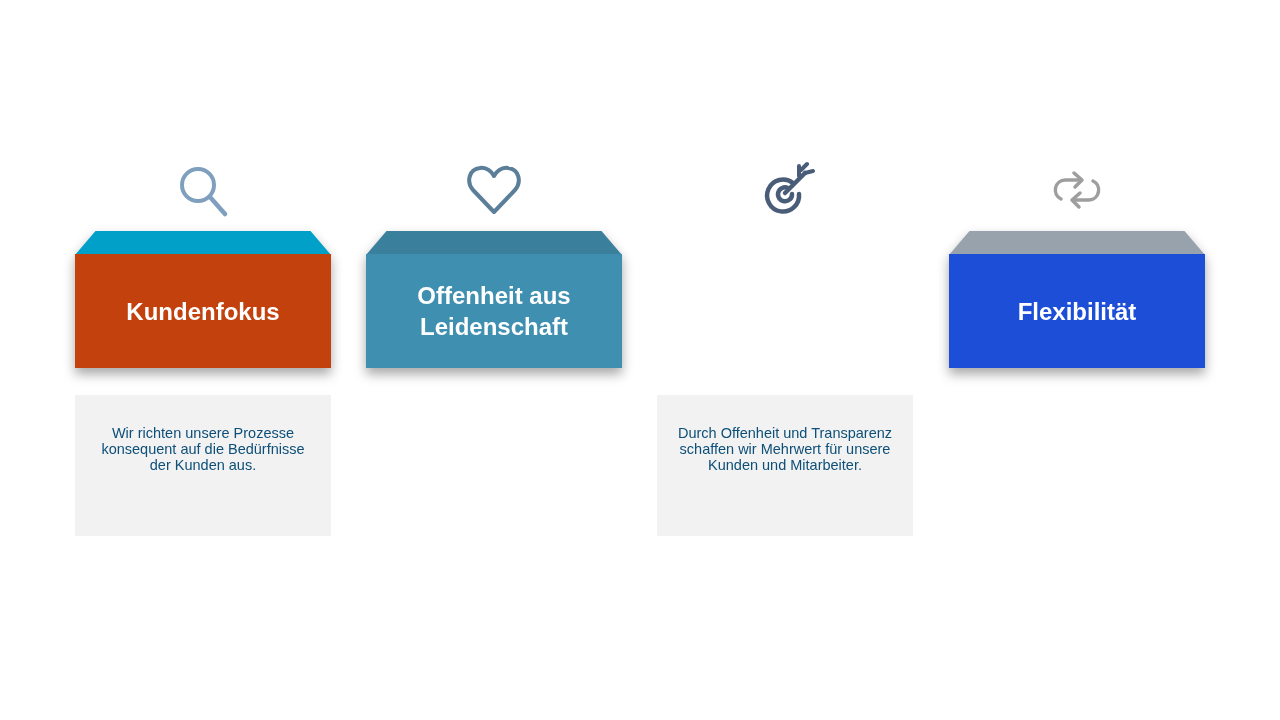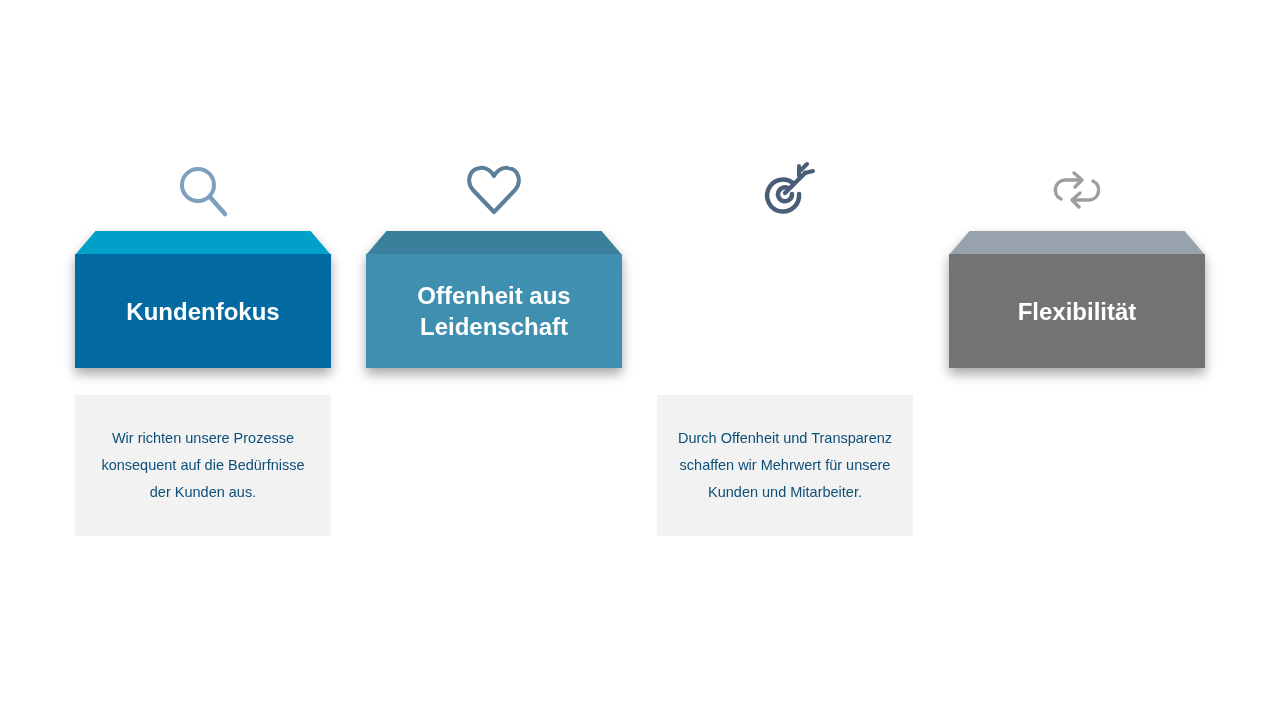--- a/index.html
+++ b/index.html
@@ -3,37 +3,37 @@
 <meta charset="utf-8">
 <style>
   html, body { margin: 0; padding: 0; }
   body { width: 1280px; height: 720px; background: #ffffff; position: relative; overflow: hidden; font-family: "Liberation Sans", sans-serif; }
   .col { position: absolute; top: 0; width: 256px; height: 720px; }
   .icon { position: absolute; left: 50%; top: 160px; width: 60px; height: 60px; transform: translateX(-50%); }
   .icon svg { width: 60px; height: 60px; display: block; }
   .block { position: absolute; left: 0; top: 231px; width: 256px; height: 137px; filter: drop-shadow(0 6px 6px rgba(0,0,0,0.35)); }
   .bevel { position: absolute; left: 0; top: 0; width: 256px; height: 24px; clip-path: polygon(8% 0, 92% 0, 100% 100%, 0 100%); }
   .front { position: absolute; left: 0; top: 23px; width: 256px; height: 114px; display: flex; align-items: center; justify-content: center; text-align: center; color: #ffffff; font-weight: bold; font-size: 24px; line-height: 31px; }
-  .desc { position: absolute; left: 0; top: 395px; width: 256px; height: 141px; background: #f2f2f2; box-sizing: border-box; padding: 30px 14px 0; text-align: center; color: #0d4f78; font-size: 14.5px; line-height: 27px; }
+  .desc { position: absolute; left: 0; top: 395px; width: 256px; height: 141px; background: #f2f2f2; box-sizing: border-box; padding: 30px 14px 0; text-align: center; color: #0d4f78; font-size: 14.5px; line-height: 16px; }
 </style>
 </head>
 <body>
 
 <div>
 
   <div class="col" style="left:75px">
     <div class="icon">
       <svg viewBox="0 0 60 60">
           <circle cx="25" cy="25" r="16" fill="none" stroke="#7f9fbf" stroke-width="4"></circle>
           <line x1="37" y1="37" x2="52" y2="54" stroke="#7f9fbf" stroke-width="4.5" stroke-linecap="round"></line>
         </svg>
     </div>
     <div class="block">
       <div class="bevel" style="background:#00a0c8"></div>
-      <div class="front" style="background:#0369a1">Kundenfokus</div>
+      <div class="front" style="background:#c2410c">Kundenfokus</div>
     </div>
     <div class="desc">Wir richten unsere Prozesse konsequent auf die Bedürfnisse der Kunden aus.</div>
   </div>
 
   <div class="col" style="left:366px">
     <div class="icon">
       <svg viewBox="0 0 60 60">
           <path d="M30 52 L9 30 C2 22 5 9 16 8 C23 7 28 12 30 16 C32 12 37 7 44 8 C55 9 58 22 51 30 Z" fill="none" stroke="#5b7e99" stroke-width="4" stroke-linejoin="round"></path>
         </svg>
     </div>
@@ -59,17 +59,17 @@
     <div class="icon">
       <svg viewBox="0 0 60 60">
         <path d="M33 20 L18 20 A10 10 0 0 0 14 39" fill="none" stroke="#9e9e9e" stroke-width="3.5" stroke-linecap="round"></path>
         <path d="M27 13 L35 20 L28 27" fill="none" stroke="#9e9e9e" stroke-width="3.5" stroke-linecap="round" stroke-linejoin="round"></path>
         <path d="M27 40 L42 40 A10 10 0 0 0 46 21" fill="none" stroke="#9e9e9e" stroke-width="3.5" stroke-linecap="round"></path>
         <path d="M33 33 L25 40 L32 47" fill="none" stroke="#9e9e9e" stroke-width="3.5" stroke-linecap="round" stroke-linejoin="round"></path>
       </svg>
     </div>
     <div class="block">
       <div class="bevel" style="background:#98a2ad"></div>
-      <div class="front" style="background:#737373">Flexibilität</div>
+      <div class="front" style="background:#1d4ed8">Flexibilität</div>
     </div>
   </div>
 
 </div>
 
 </body></html>

